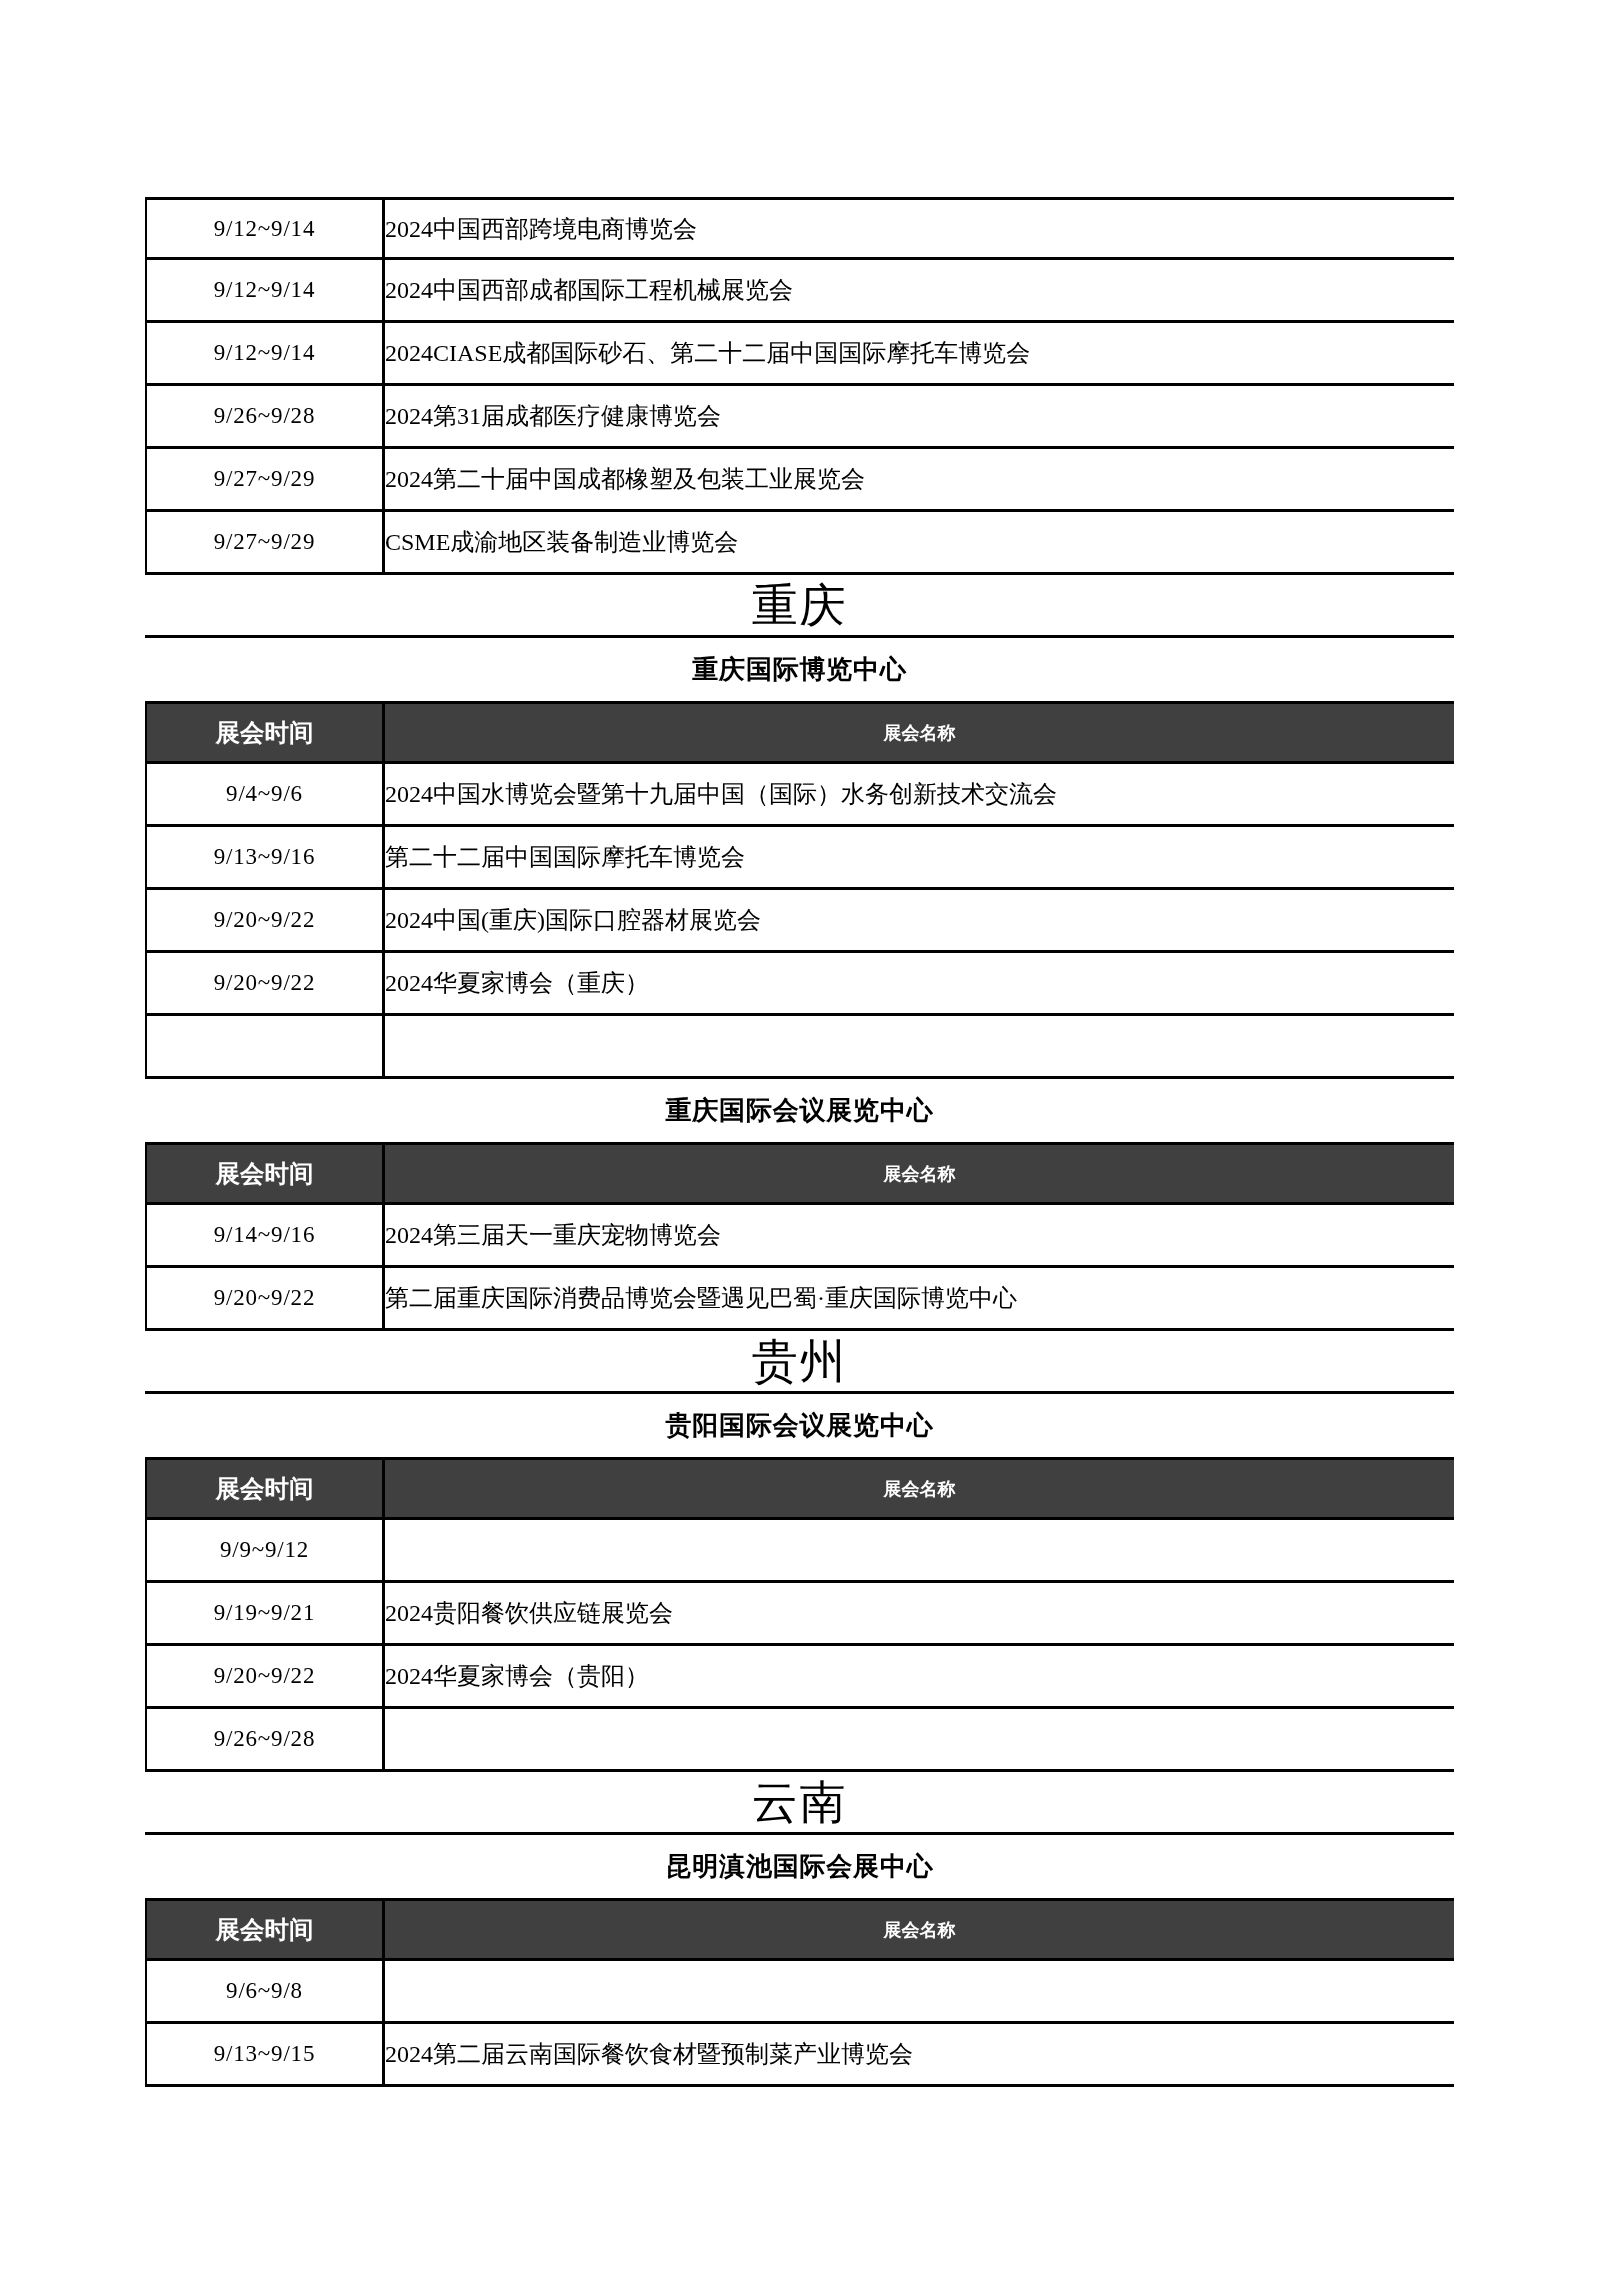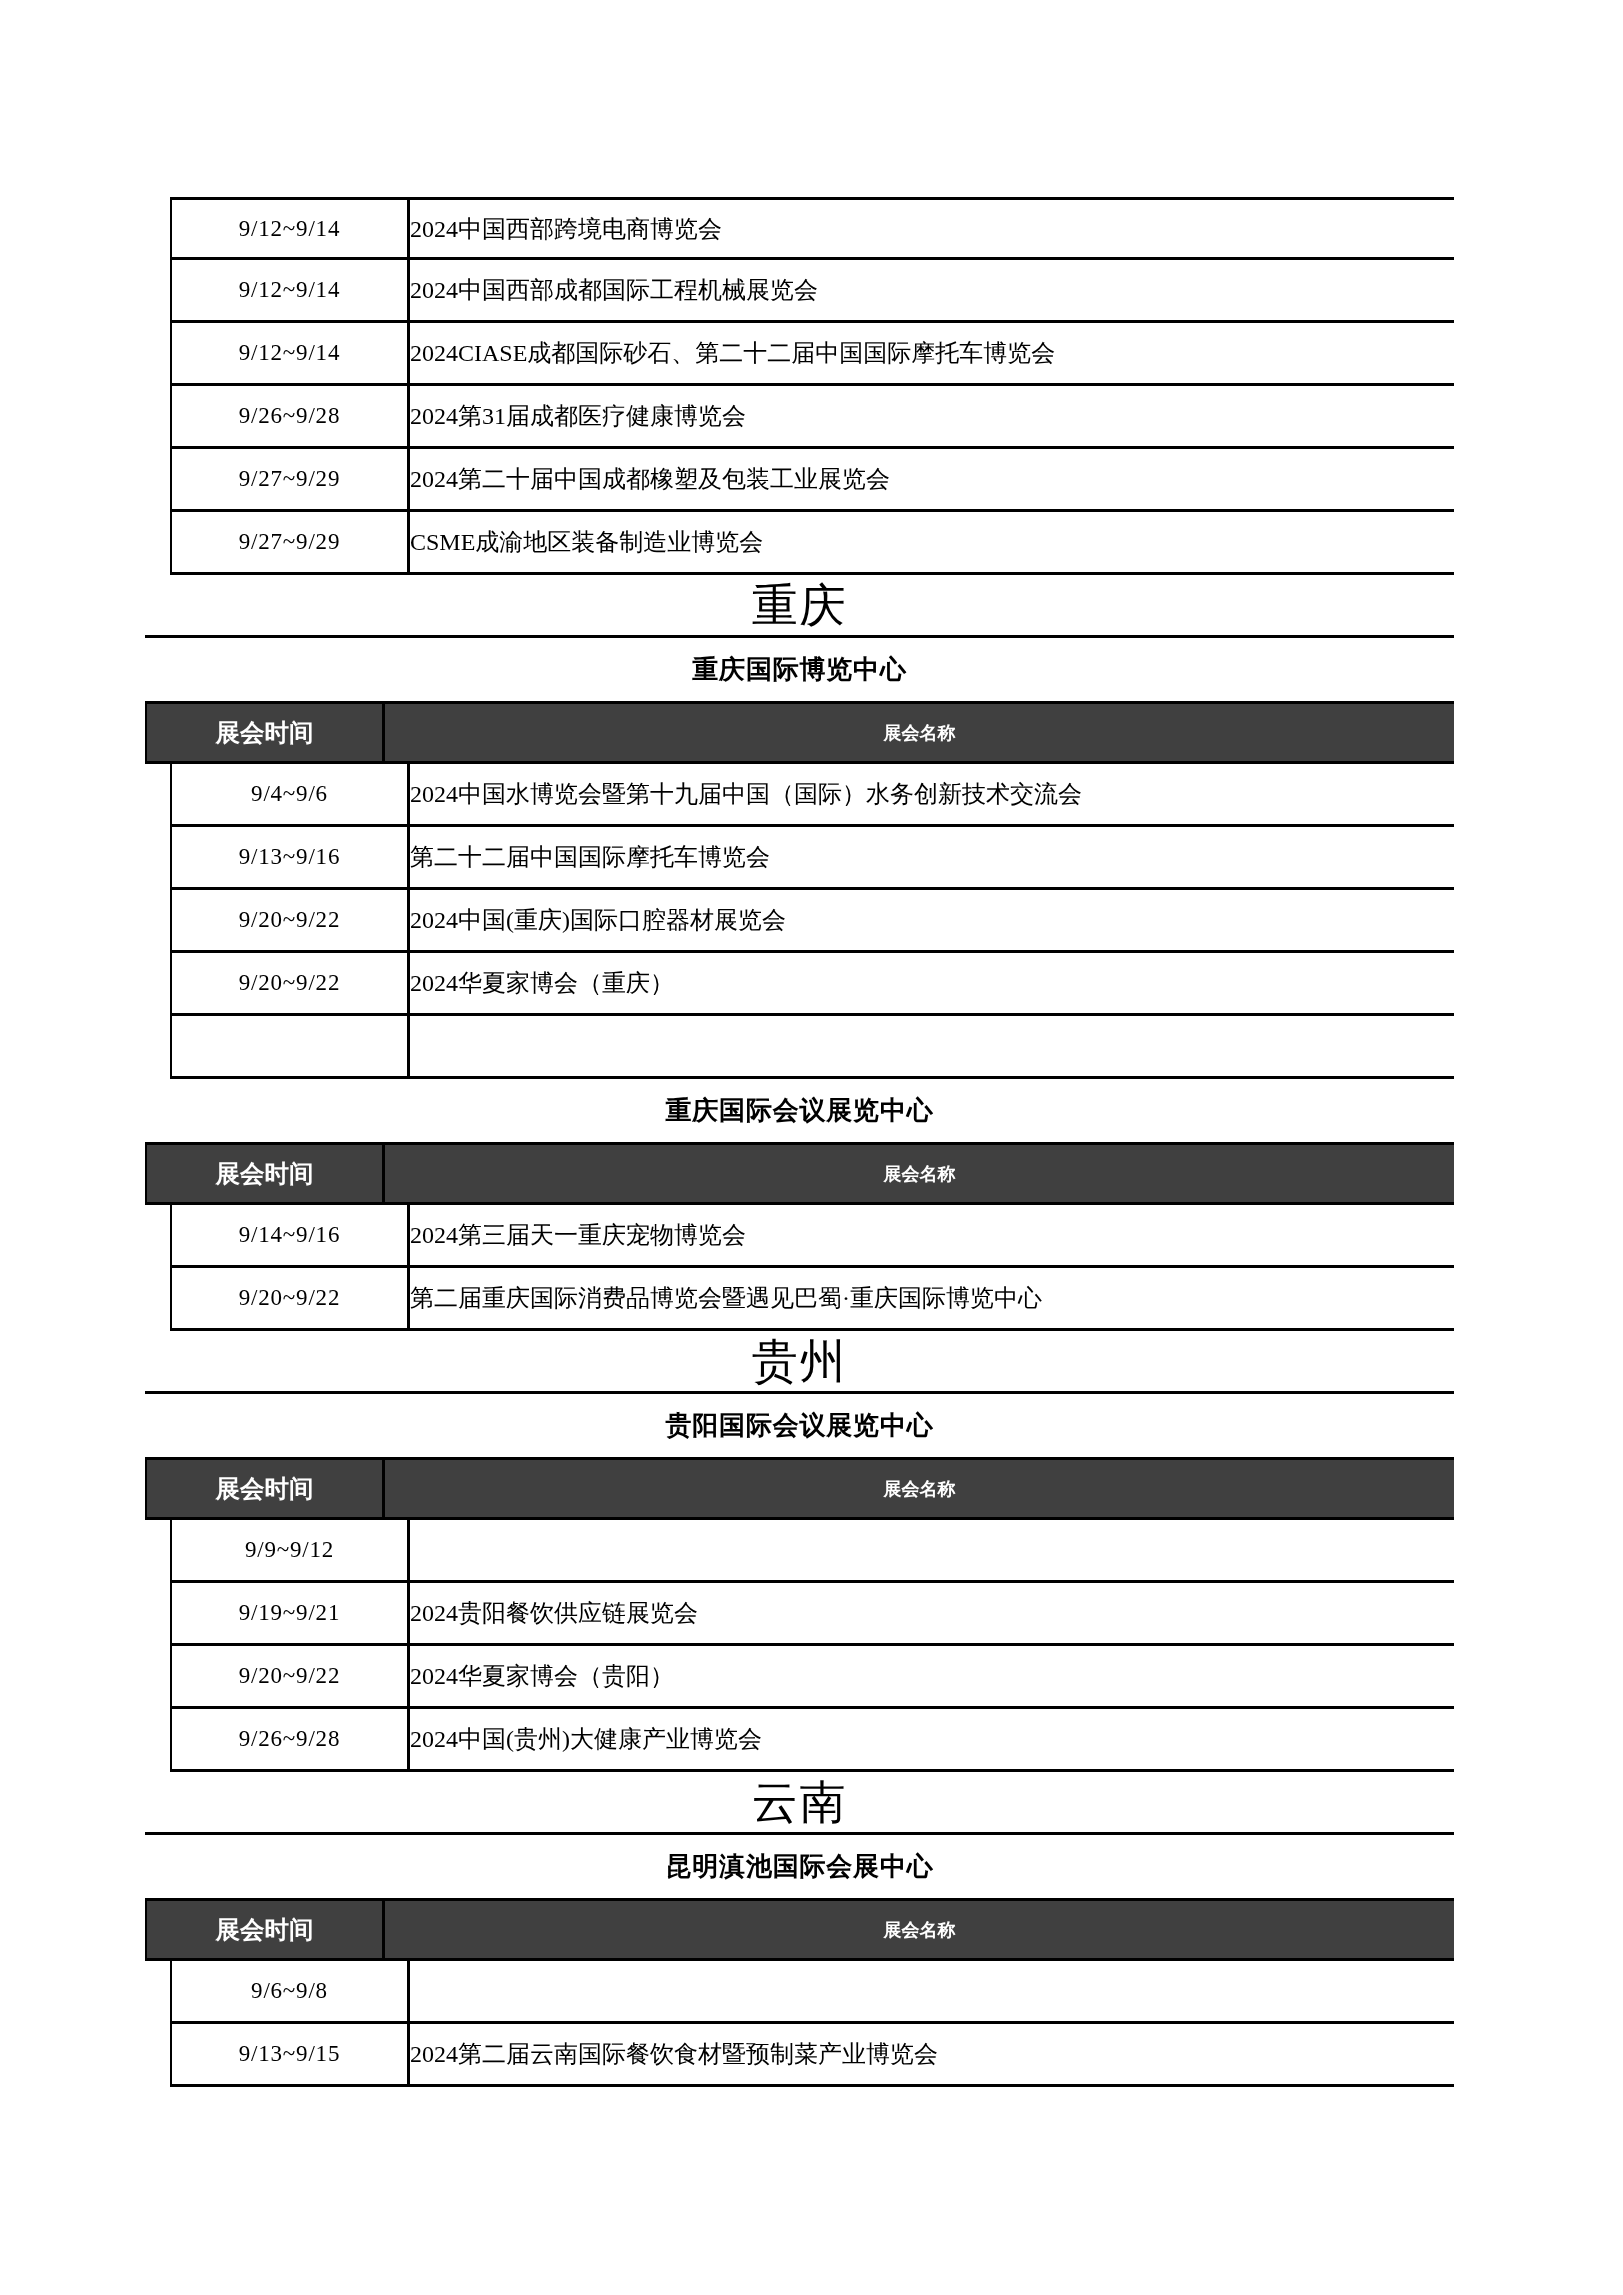--- a/index.html
+++ b/index.html
@@ -25,21 +25,20 @@
     box-sizing: border-box;
     height: 63px;
     display: flex;
     align-items: stretch;
     background: transparent;
   }
   
   .data-row {
     border-left: 2.5px solid #000;
     border-bottom: 3.4px solid #000;
-    margin-left: 25px;
   }
   .first-row {
     border-top: 3.4px solid #000;
   }
   .cell {
     display: flex;
     align-items: center;
   }
   .date-cell {
     box-sizing: border-box;
@@ -178,21 +177,20 @@
     <div class="row data-row">
       <div class="cell date-cell">9/19~9/21</div>
       <div class="cell name-cell">2024贵阳餐饮供应链展览会</div>
     </div>
     <div class="row data-row">
       <div class="cell date-cell">9/20~9/22</div>
       <div class="cell name-cell">2024华夏家博会（贵阳）</div>
     </div>
     <div class="row data-row">
       <div class="cell date-cell">9/26~9/28</div>
-      <div class="cell name-cell">2024中国(贵州)大健康产业博览会</div>
     </div>
     <div class="row city-row">云南</div>
     <div class="row venue-row">昆明滇池国际会展中心</div>
     <div class="row red-row">
       <div class="cell date-cell red-cell">展会时间</div>
       <div class="cell name-cell red-cell">展会名称</div>
     </div>
     <div class="row data-row">
       <div class="cell date-cell">9/6~9/8</div>
     </div>

